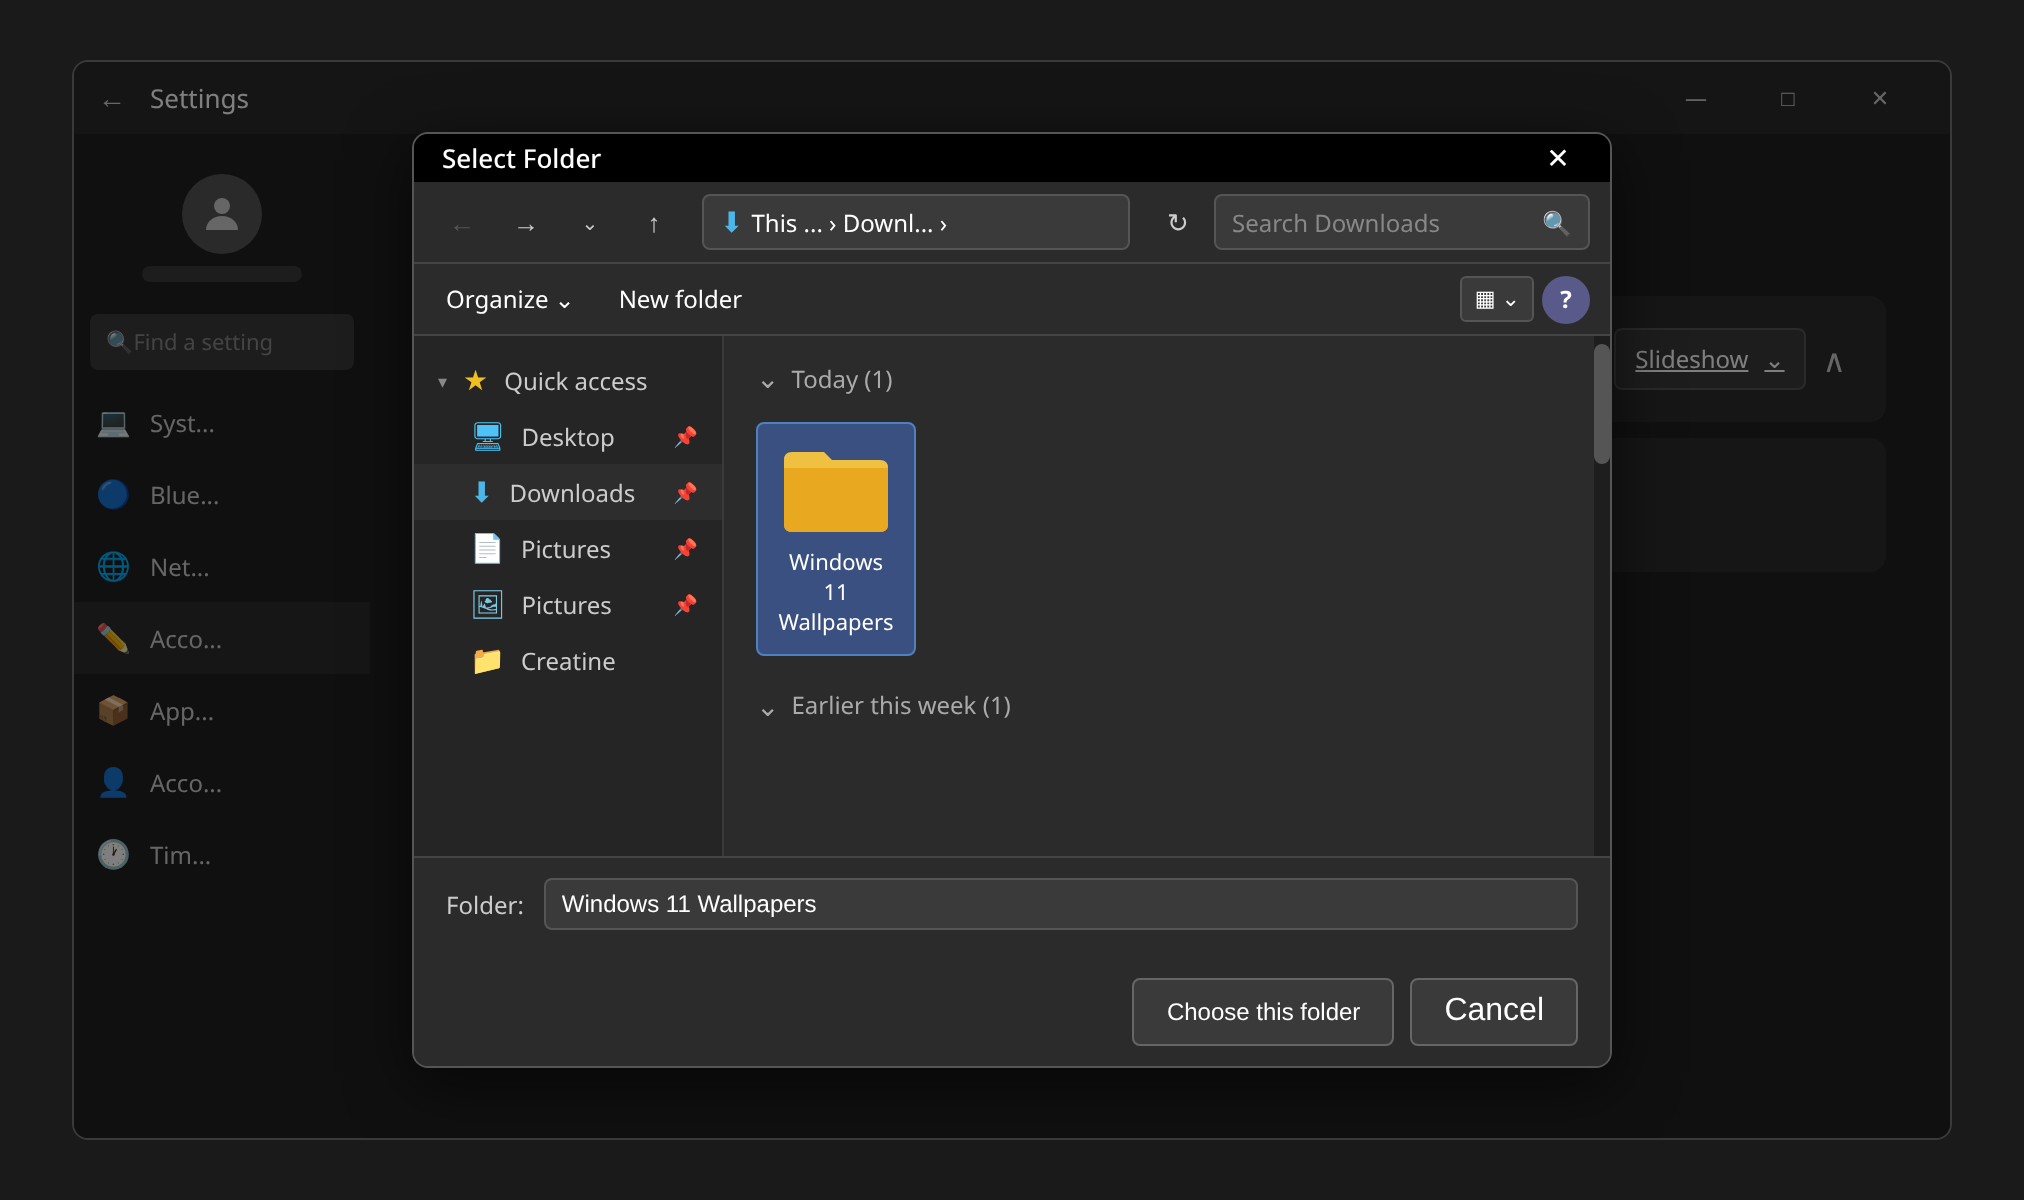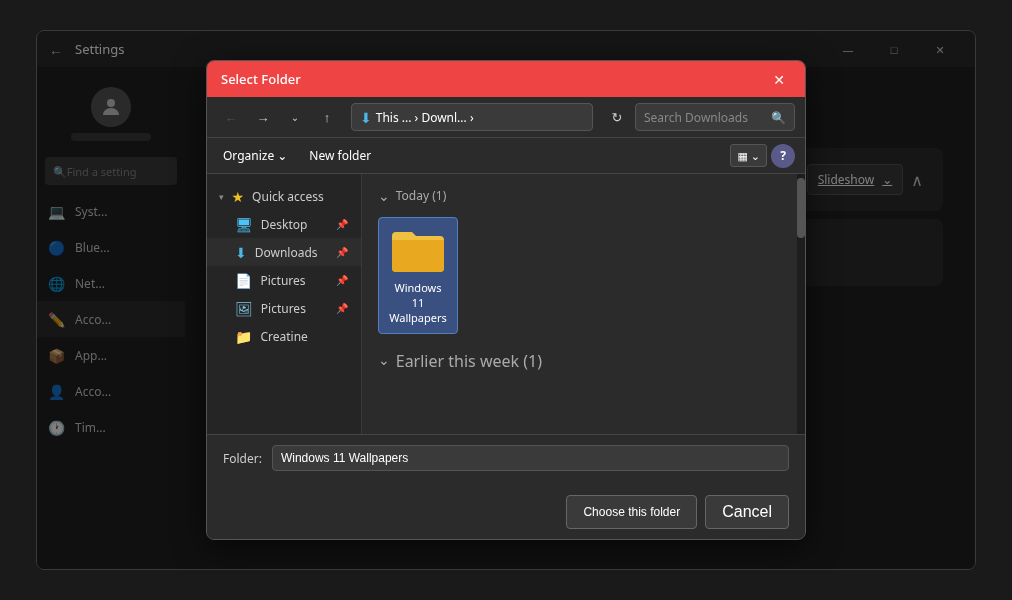--- a/index.html
+++ b/index.html
@@ -230,22 +230,22 @@
       background: #2b2b2b;
       border-radius: 8px;
       border: 1px solid #555;
       display: flex;
       flex-direction: column;
       overflow: hidden;
       box-shadow: 0 8px 32px rgba(0,0,0,0.6);
     }
 
     .dialog-titlebar {
-      height: 36px;
-      background: #ef4444;
+      height: 24px;
+      background: #000000;
       display: flex;
       align-items: center;
       padding: 0 14px;
       color: #fff;
       font-size: 13px;
       font-weight: 500;
     }
 
     .dialog-title-text {
       flex: 1;
@@ -307,21 +307,21 @@
     .search-box {
       background: #3a3a3a;
       border: 1px solid #555;
       border-radius: 4px;
       height: 28px;
       display: flex;
       align-items: center;
       padding: 0 8px;
       color: #888;
       font-size: 12px;
-      width: 160px;
+      width: 188px;
       gap: 6px;
     }
 
     .dialog-actions-bar {
       background: #2b2b2b;
       border-bottom: 1px solid #444;
       padding: 5px 10px;
       display: flex;
       align-items: center;
       gap: 8px;
@@ -482,21 +482,21 @@
 
     .file-name {
       color: #fff;
       font-size: 11px;
       text-align: center;
       word-break: break-word;
     }
 
     .files-section-header2 {
       color: #aaa;
-      font-size: 16px;
+      font-size: 12px;
       margin-bottom: 12px;
       display: flex;
       align-items: flex-start;
       gap: 6px;
     }
 
     .files-section-header2::before {
       content: '⌄';
       font-size: 14px;
     }

